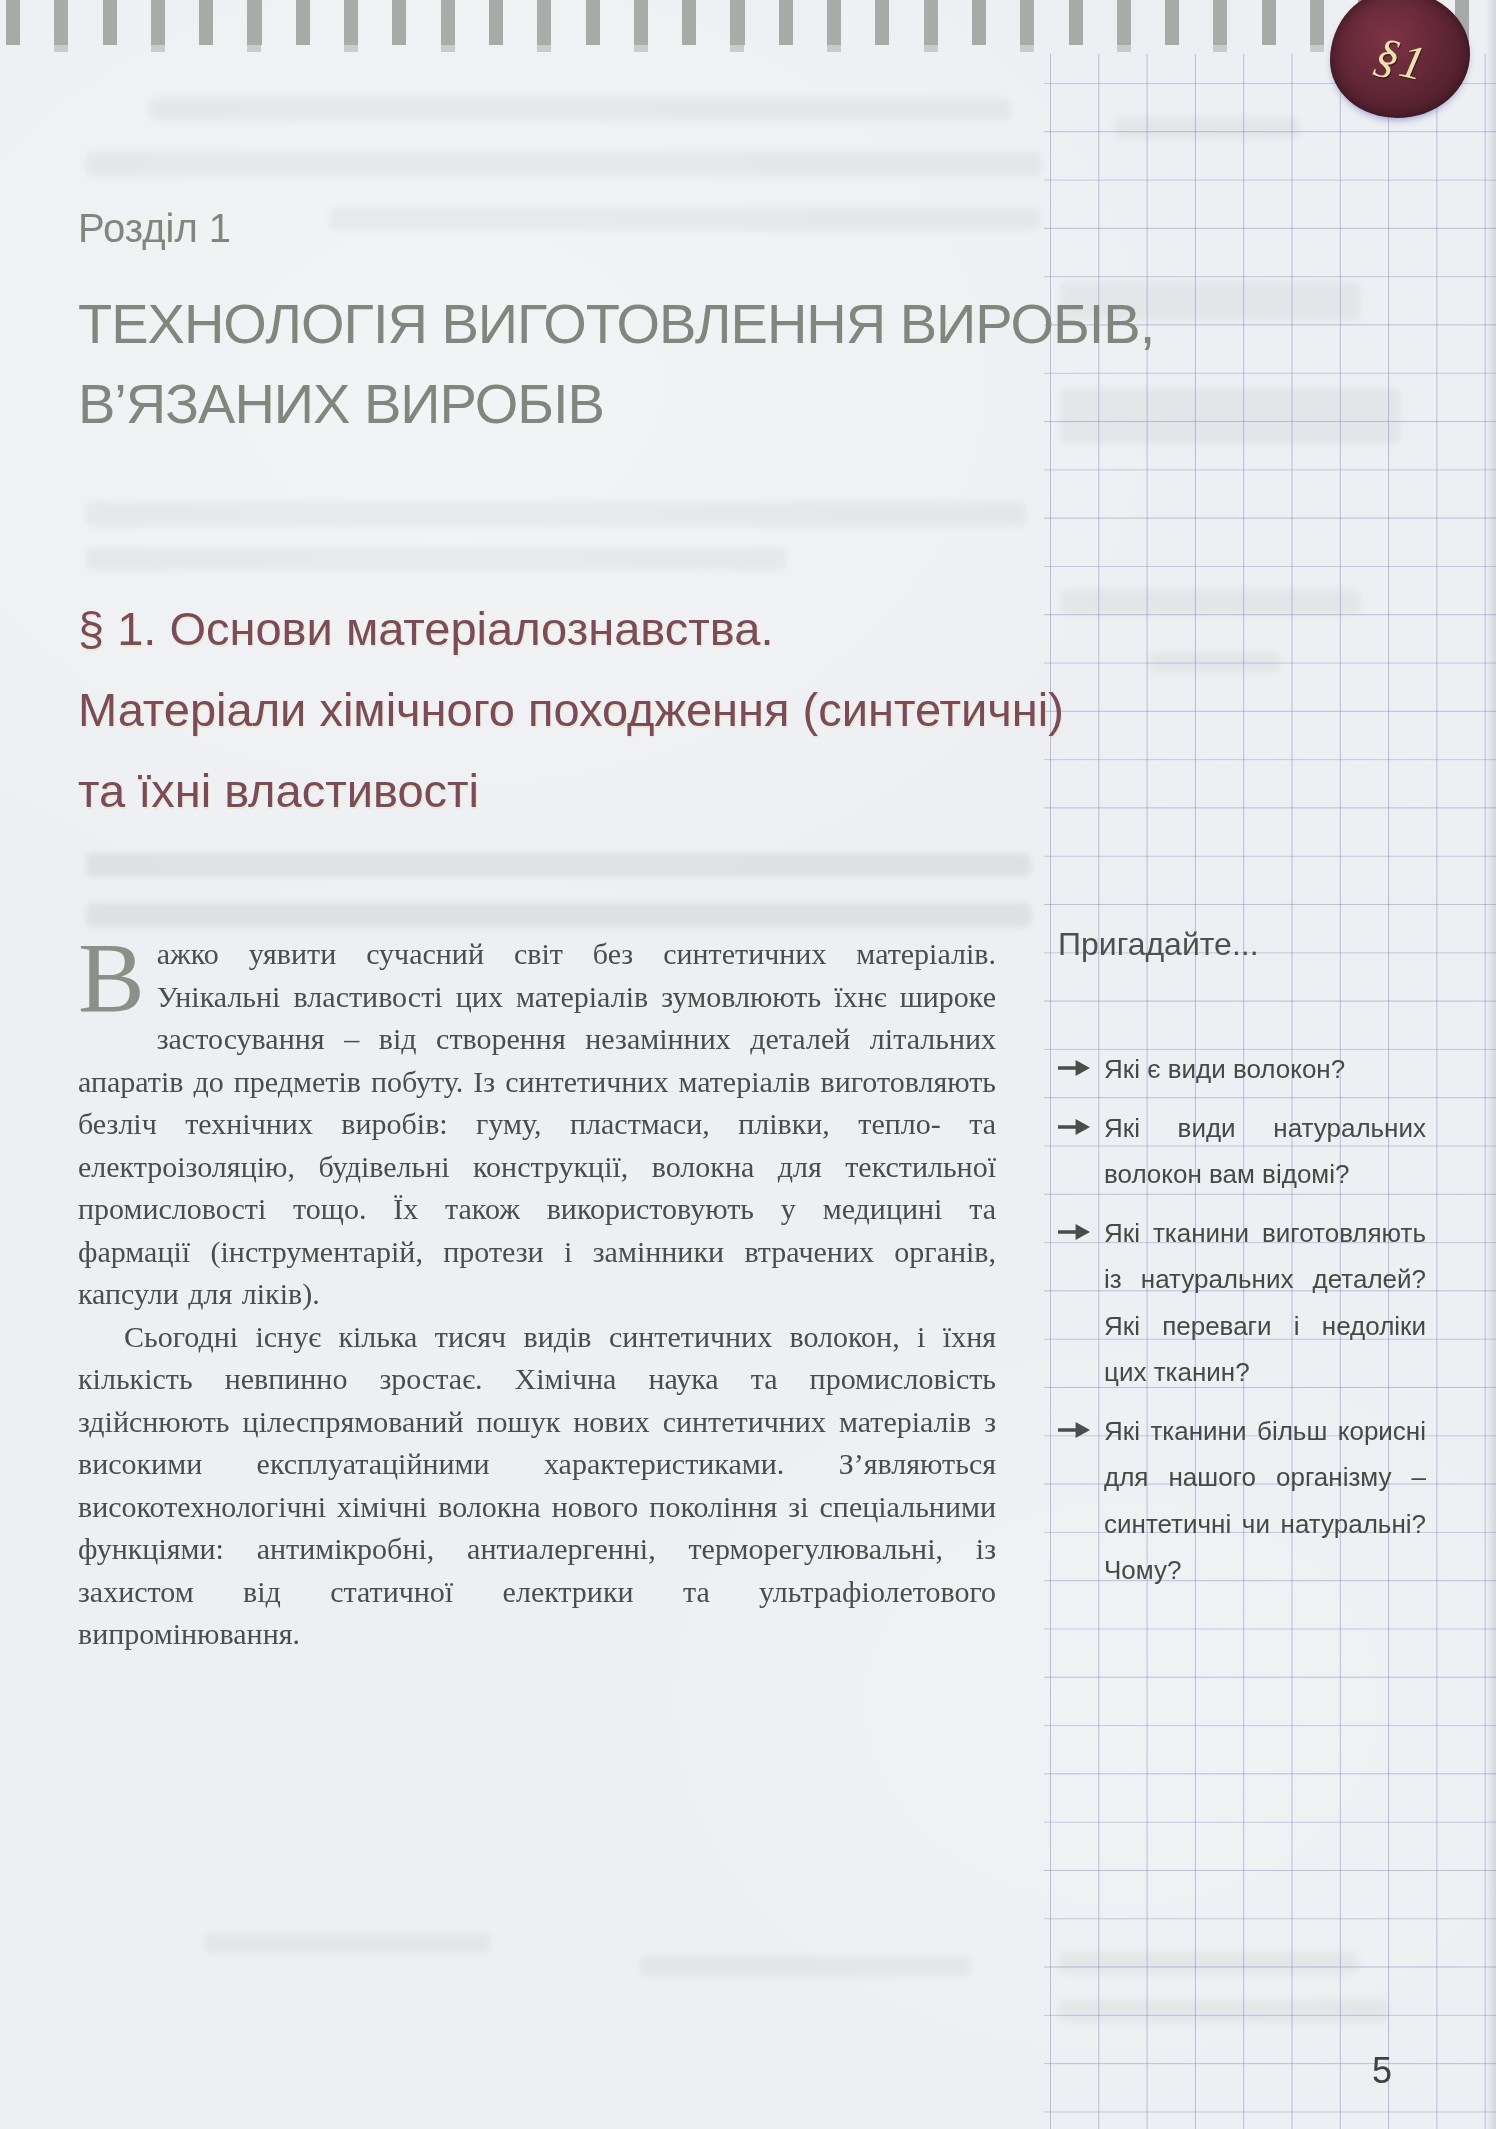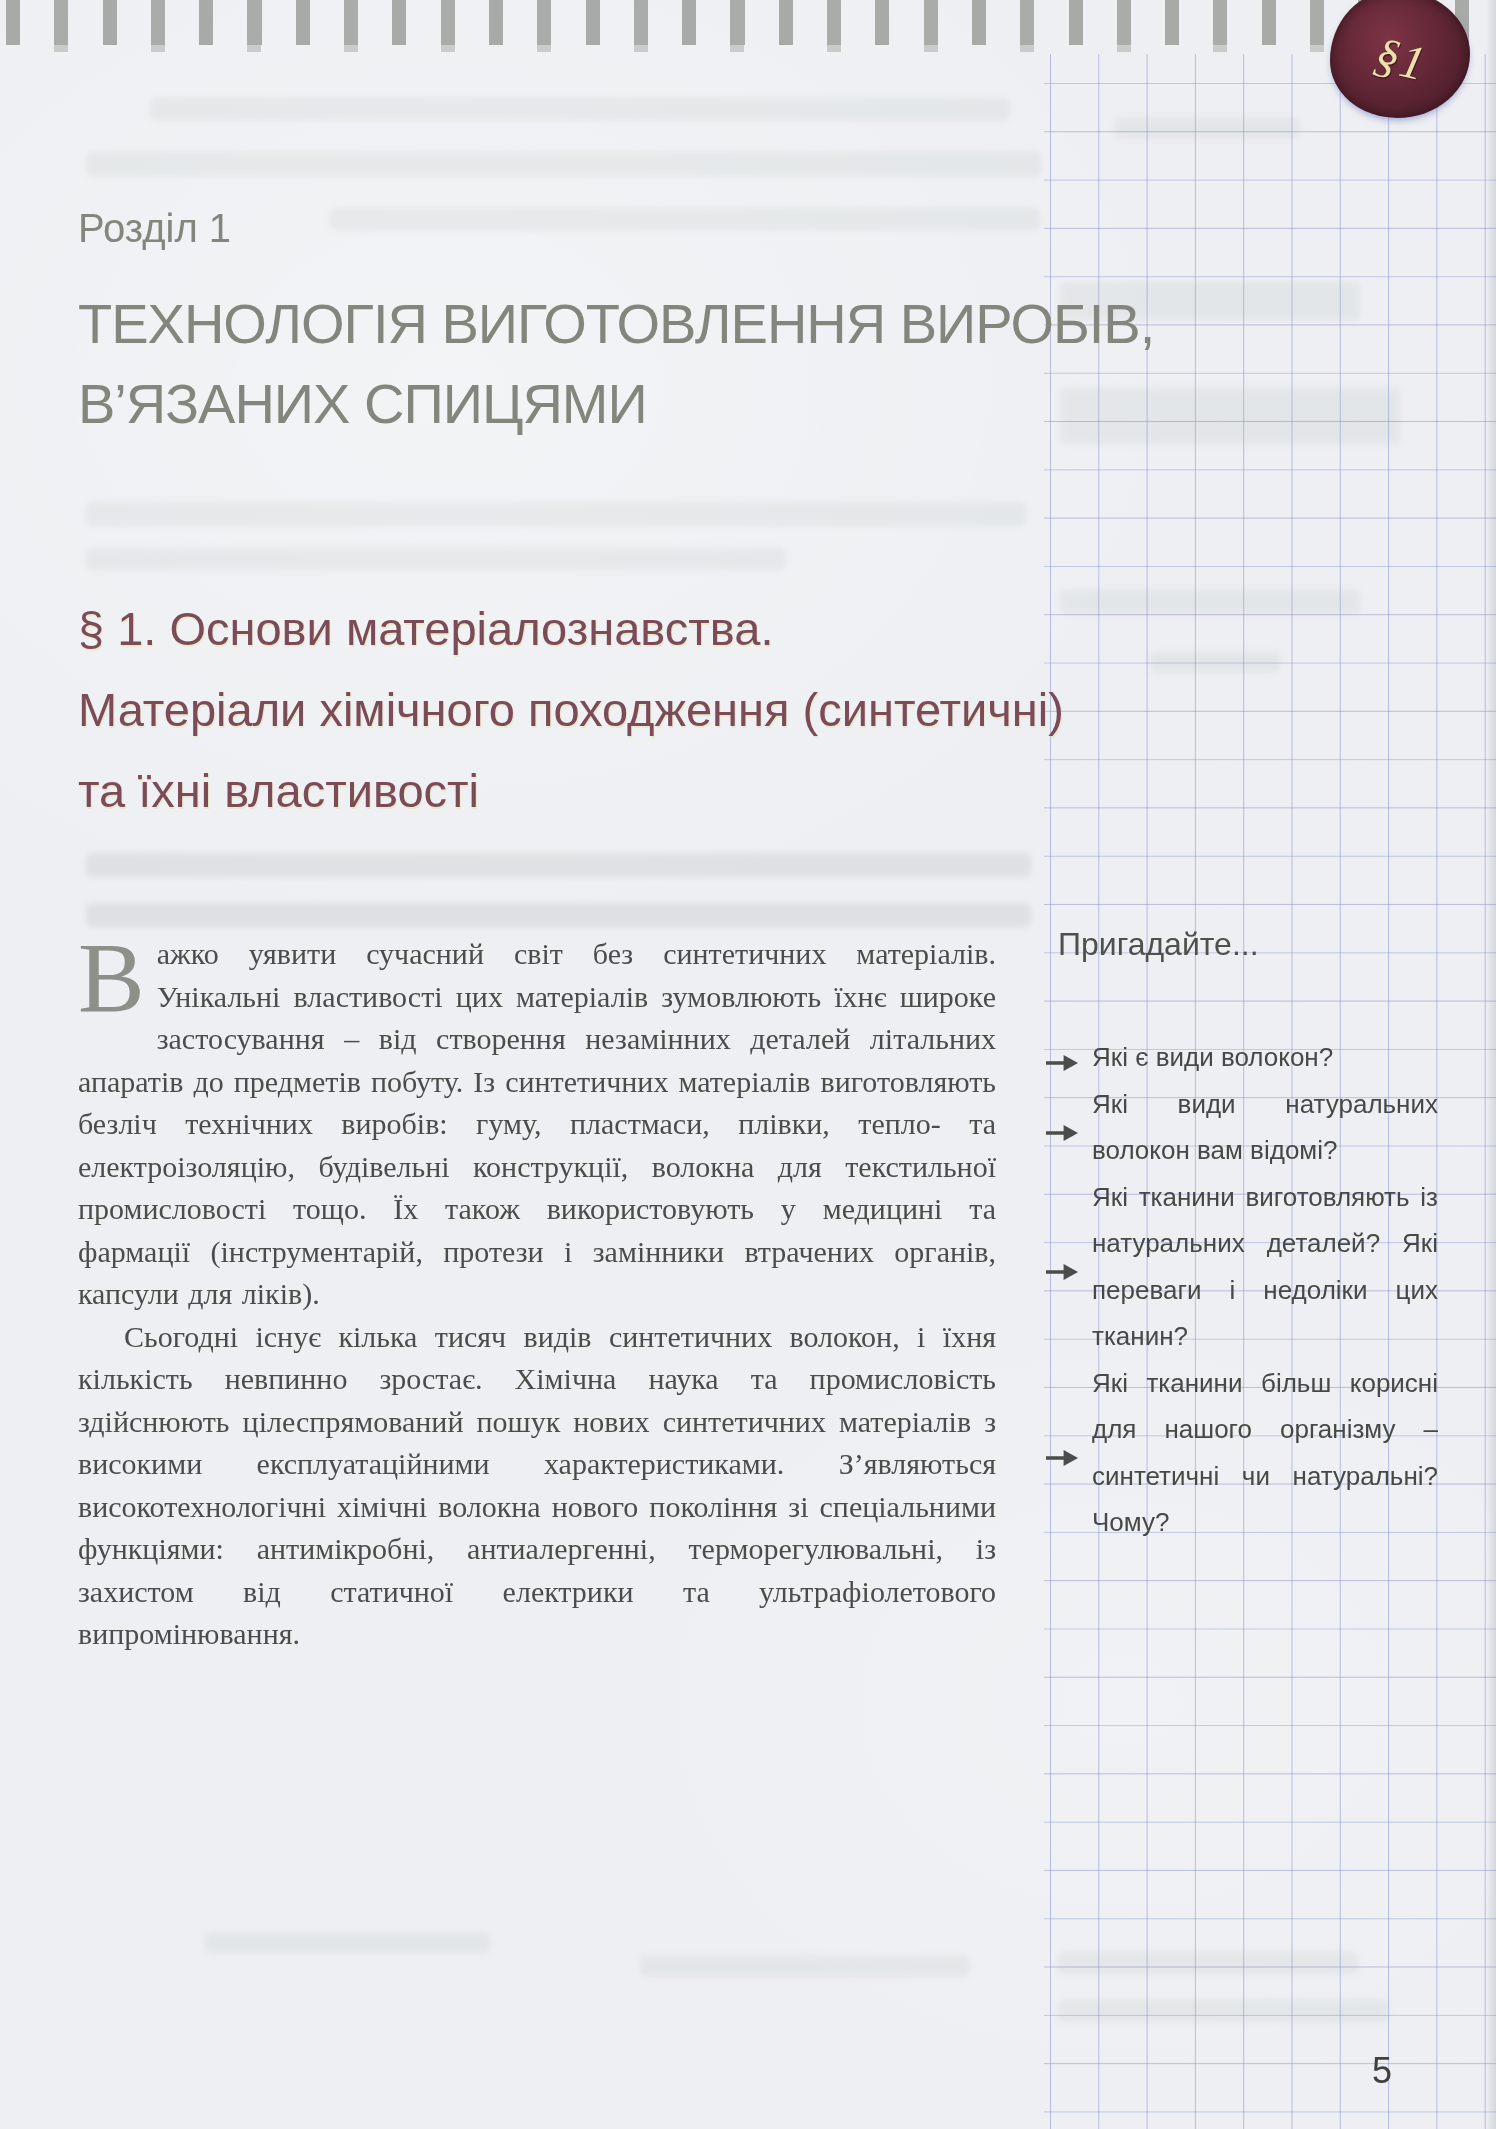--- a/index.html
+++ b/index.html
@@ -95,21 +95,21 @@
   
   .recall-heading{
     position:absolute;left:1058px;top:926px;z-index:2;
     font-size:32px;color:#4d504c;
   }
   .recall-list{
     position:absolute;left:1046px;top:1034px;width:392px;z-index:2;
     margin:0;padding:0;list-style:none;
     font-size:26px;line-height:46.5px;color:#464a46;
   }
-  .recall-item{display:flex;align-items:center;margin:0;}
+  .recall-item{display:flex;align-items:flex-start;margin:12px;}
   .arrow{flex:0 0 46px;padding-top:11px;}
   .arrow svg{display:block;width:32px;height:22px;fill:#4a4d49;}
   .recall-text{flex:1;text-align:justify;}
 
   .page-number{
     position:absolute;left:1372px;top:2050px;z-index:2;
     font-size:36px;color:#3e413d;
   }
 
   
@@ -147,21 +147,21 @@
   <div class="ghost light" style="left:1058px;top:1952px;width:300px;height:22px;"></div>
   <div class="ghost light" style="left:1058px;top:2000px;width:330px;height:22px;"></div>
 
   <div class="badge">
     <span class="badge-label">§1</span>
   </div>
 
   <div class="kicker">Розділ 1</div>
   <div class="chapter-title">
     <div>ТЕХНОЛОГІЯ ВИГОТОВЛЕННЯ ВИРОБІВ,</div>
-    <div>В’ЯЗАНИХ СПИЦЯМИ</div>
+    <div>В’ЯЗАНИХ ВИРОБІВ</div>
   </div>
 
   <div class="section-heading">
     <div>§ 1. Основи матеріалознавства.</div>
     <div>Матеріали хімічного походження (синтетичні)</div>
     <div>та їхні властивості</div>
   </div>
 
   <div class="body-col">
     <p><span class="dropcap">В</span><span>ажко уявити сучасний світ без синтетичних матеріалів. Унікальні властивості цих матеріалів зумовлюють їхнє широке застосування – від створення незамінних деталей літальних апаратів до предметів побуту. Із синтетичних матеріалів виготовляють безліч технічних виробів: гуму, пластмаси, плівки, тепло- та електроізоляцію, будівельні конструкції, волокна для текстильної промисловості тощо. Їх також використовують у медицині та фармації (інструментарій, протези і замінники втрачених органів, капсули для ліків).</span></p>

